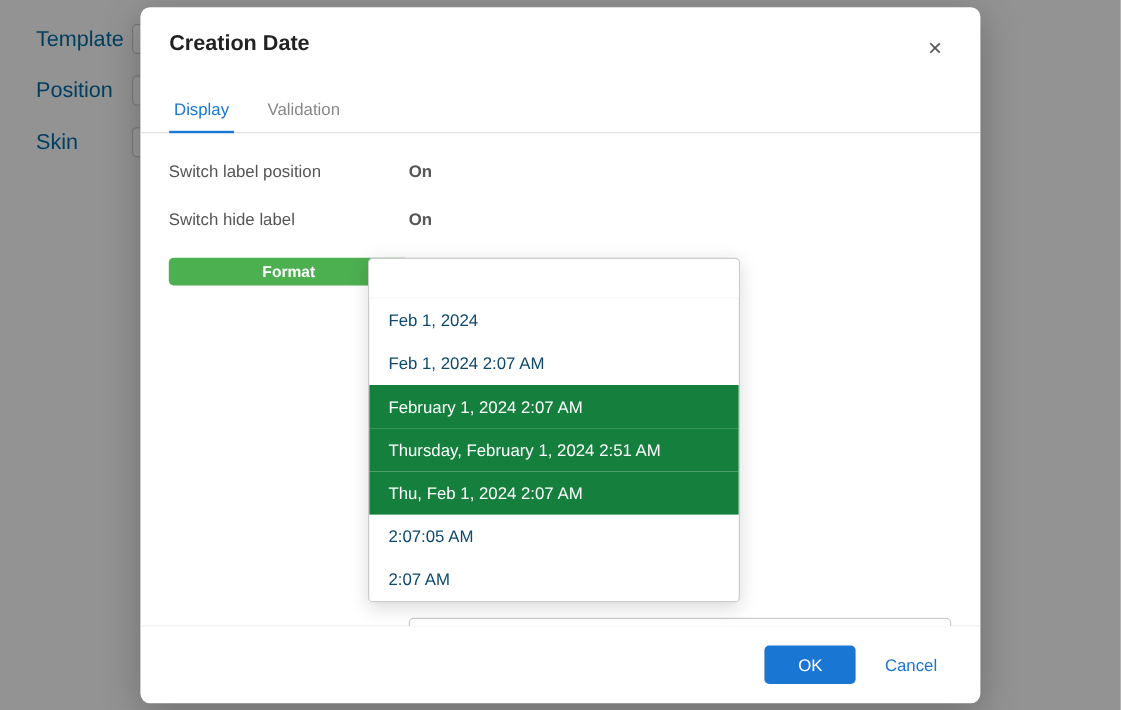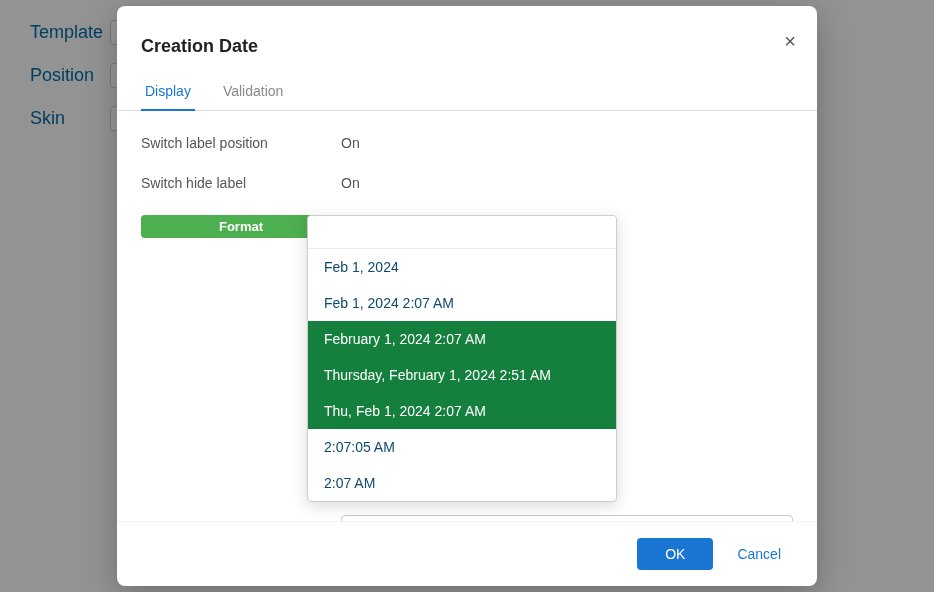--- a/index.html
+++ b/index.html
@@ -69,23 +69,23 @@
       width: 700px;
       max-height: 580px;
       box-shadow: 0 8px 32px rgba(0,0,0,0.25);
       display: flex;
       flex-direction: column;
       overflow: hidden;
     }
 
     .modal-header {
       display: flex;
-      align-items: flex-end;
+      align-items: flex-start;
       justify-content: space-between;
-      padding: 20px 13px 0 24px;
+      padding: 20px 24px 0 24px;
     }
 
     .modal-title {
       font-size: 18px;
       font-weight: 600;
       color: #222;
     }
 
     .close-btn {
       background: none;
@@ -138,20 +138,21 @@
     .form-label {
       width: 200px;
       color: #555;
       font-size: 14px;
       flex-shrink: 0;
     }
 
     .form-control {
       flex: 1;
       max-width: 340px;
+      font-weight: bold;
     }
 
     
     .format-row {
       display: flex;
       align-items: flex-start;
       margin-bottom: 16px;
     }
 
     .format-badge {

